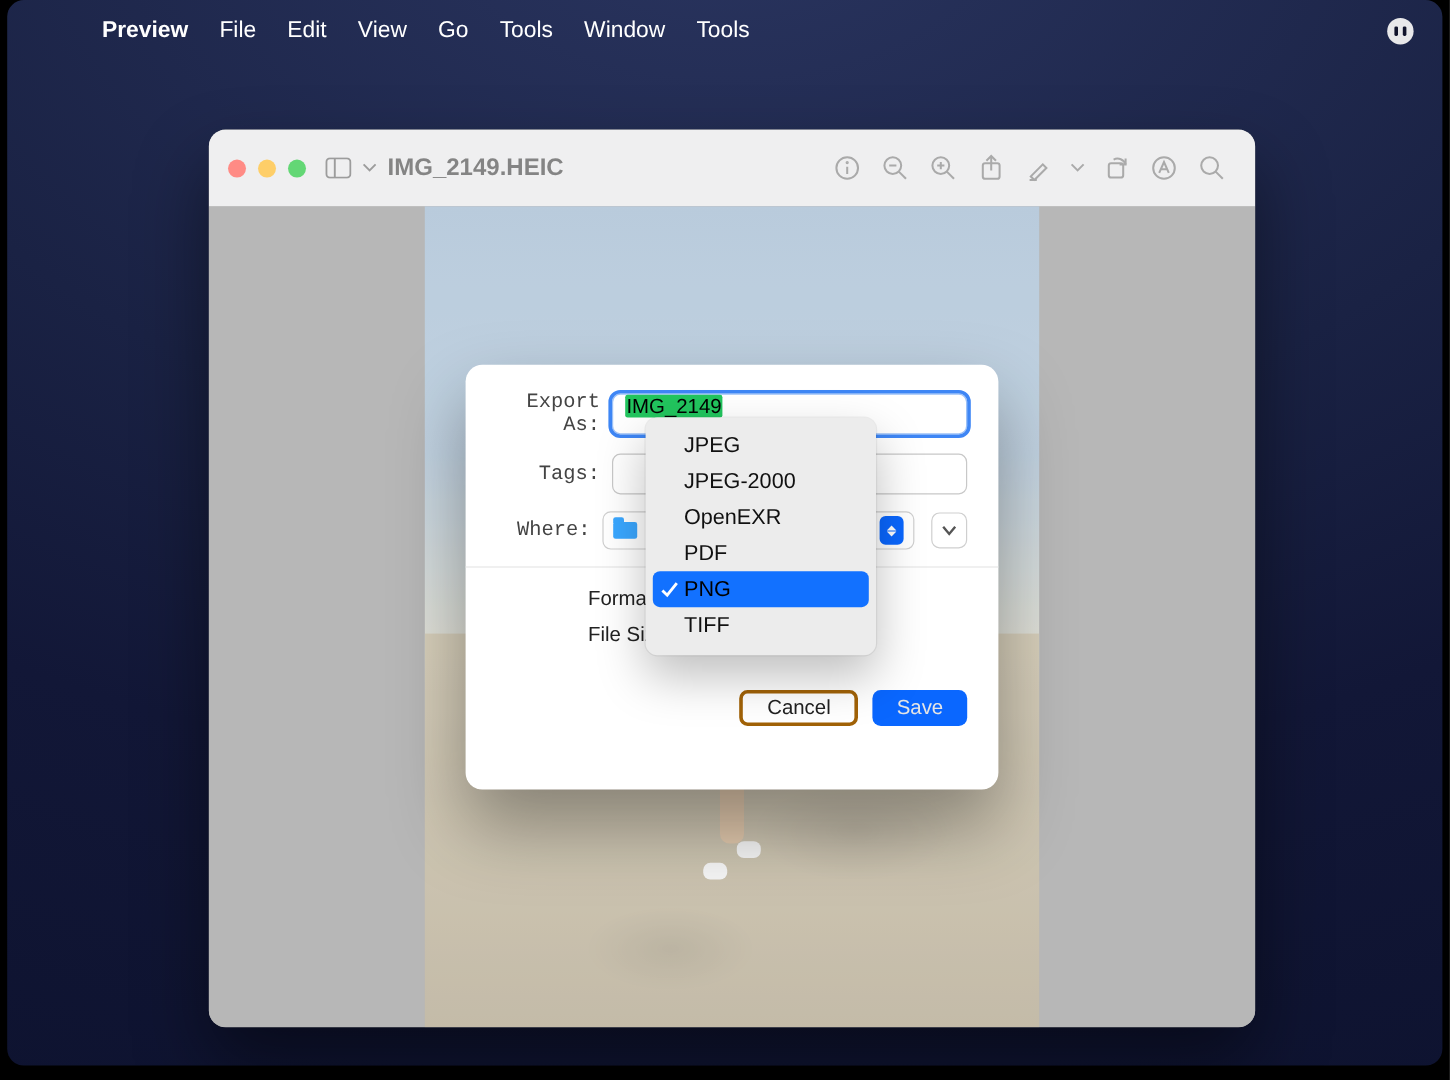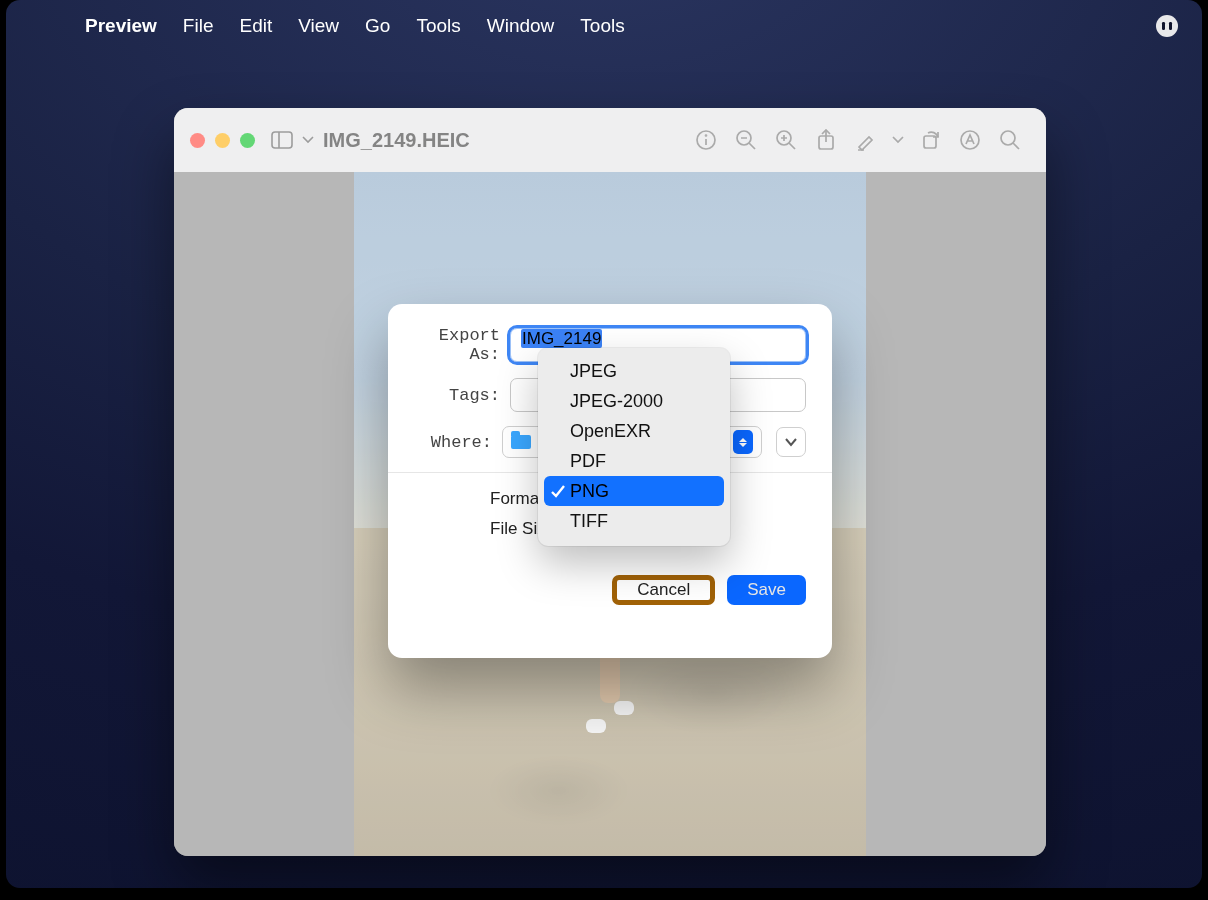--- a/index.html
+++ b/index.html
@@ -100,21 +100,21 @@
   }
   .row { display:flex; align-items:center; margin-bottom:14px; }
   .row .lbl { width:96px; text-align:right; color:#444; font-size:17px; padding-right:10px;font-family:Liberation Mono, monospace;}
   .row .ctl { flex:1; display:flex; align-items:center; gap:8px;}
   .text-input {
     flex:1; height:34px; border:1px solid #c8c8c8; border-radius:7px; padding:0 10px;
     font-size:17px; color:#000; background:#fff;
   }
   .export-input { outline:3px solid #3e86f5; outline-offset:0; border-color:#9cc1f7; }
   .export-input::selection{}
-  .sel-highlight { background:#3b82f6; border-radius:2px; padding:0 1px;}
+  .sel-highlight { background:#22c55e; border-radius:2px; padding:0 1px;}
   .where-select {
     display:flex; align-items:center; gap:8px;
     border:1px solid #cfcfcf; border-radius:7px; height:32px; padding:0 8px 0 8px; position:relative;
     background:#fff;
   }
   .where-select .folder { width:20px; height:14px; background:#3aa7ff; border-radius:2px; position:relative;}
   .where-select .folder::before{content:"";position:absolute;top:-4px;left:0;width:9px;height:5px;background:#3aa7ff;border-radius:2px 2px 0 0;}
   .where-select .stepper{
     width:20px;height:24px;background:#0a67ff;border-radius:5px;display:flex;flex-direction:column;align-items:center;justify-content:center;gap:1px;
     margin-left:2px;
@@ -124,21 +124,21 @@
   .where-select .stepper .dn{border-top:4px solid #fff;}
   .chev-btn{
     width:30px;height:30px;border:1px solid #cfcfcf;border-radius:7px;display:flex;align-items:center;justify-content:center;margin-left:6px;background:#fff;
   }
   .chev-btn svg{stroke:#555;fill:none;stroke-width:2;}
   .divider{height:1px;background:#e6e6e6;margin:10px -26px 16px;}
   .mid-row{display:flex;align-items:center;margin-bottom:10px;}
   .mid-row .lbl2{font-size:17px;color:#222;margin-left:76px;}
   .btns{display:flex;justify-content:flex-end;gap:12px;margin-top:36px;}
   .btn{height:30px;padding:0 20px;border-radius:7px;font-size:17px;display:flex;align-items:center;}
-  .btn.cancel{background:#fff;border:5px solid #a16207;color:#222;}
+  .btn.cancel{background:#fff;border:3px solid #a16207;color:#222;}
   .btn.save{background:#0a67ff;color:#e5e5e5;border:none;}
 
   
   .popover{
     position:absolute; top:348px; left:532px; width:192px;
     background:#ececec; border-radius:10px;
     box-shadow:0 18px 40px rgba(0,0,0,.25), 0 0 0 1px rgba(0,0,0,.06);
     padding:8px 6px 10px; z-index:10;
   }
   .pop-item{

